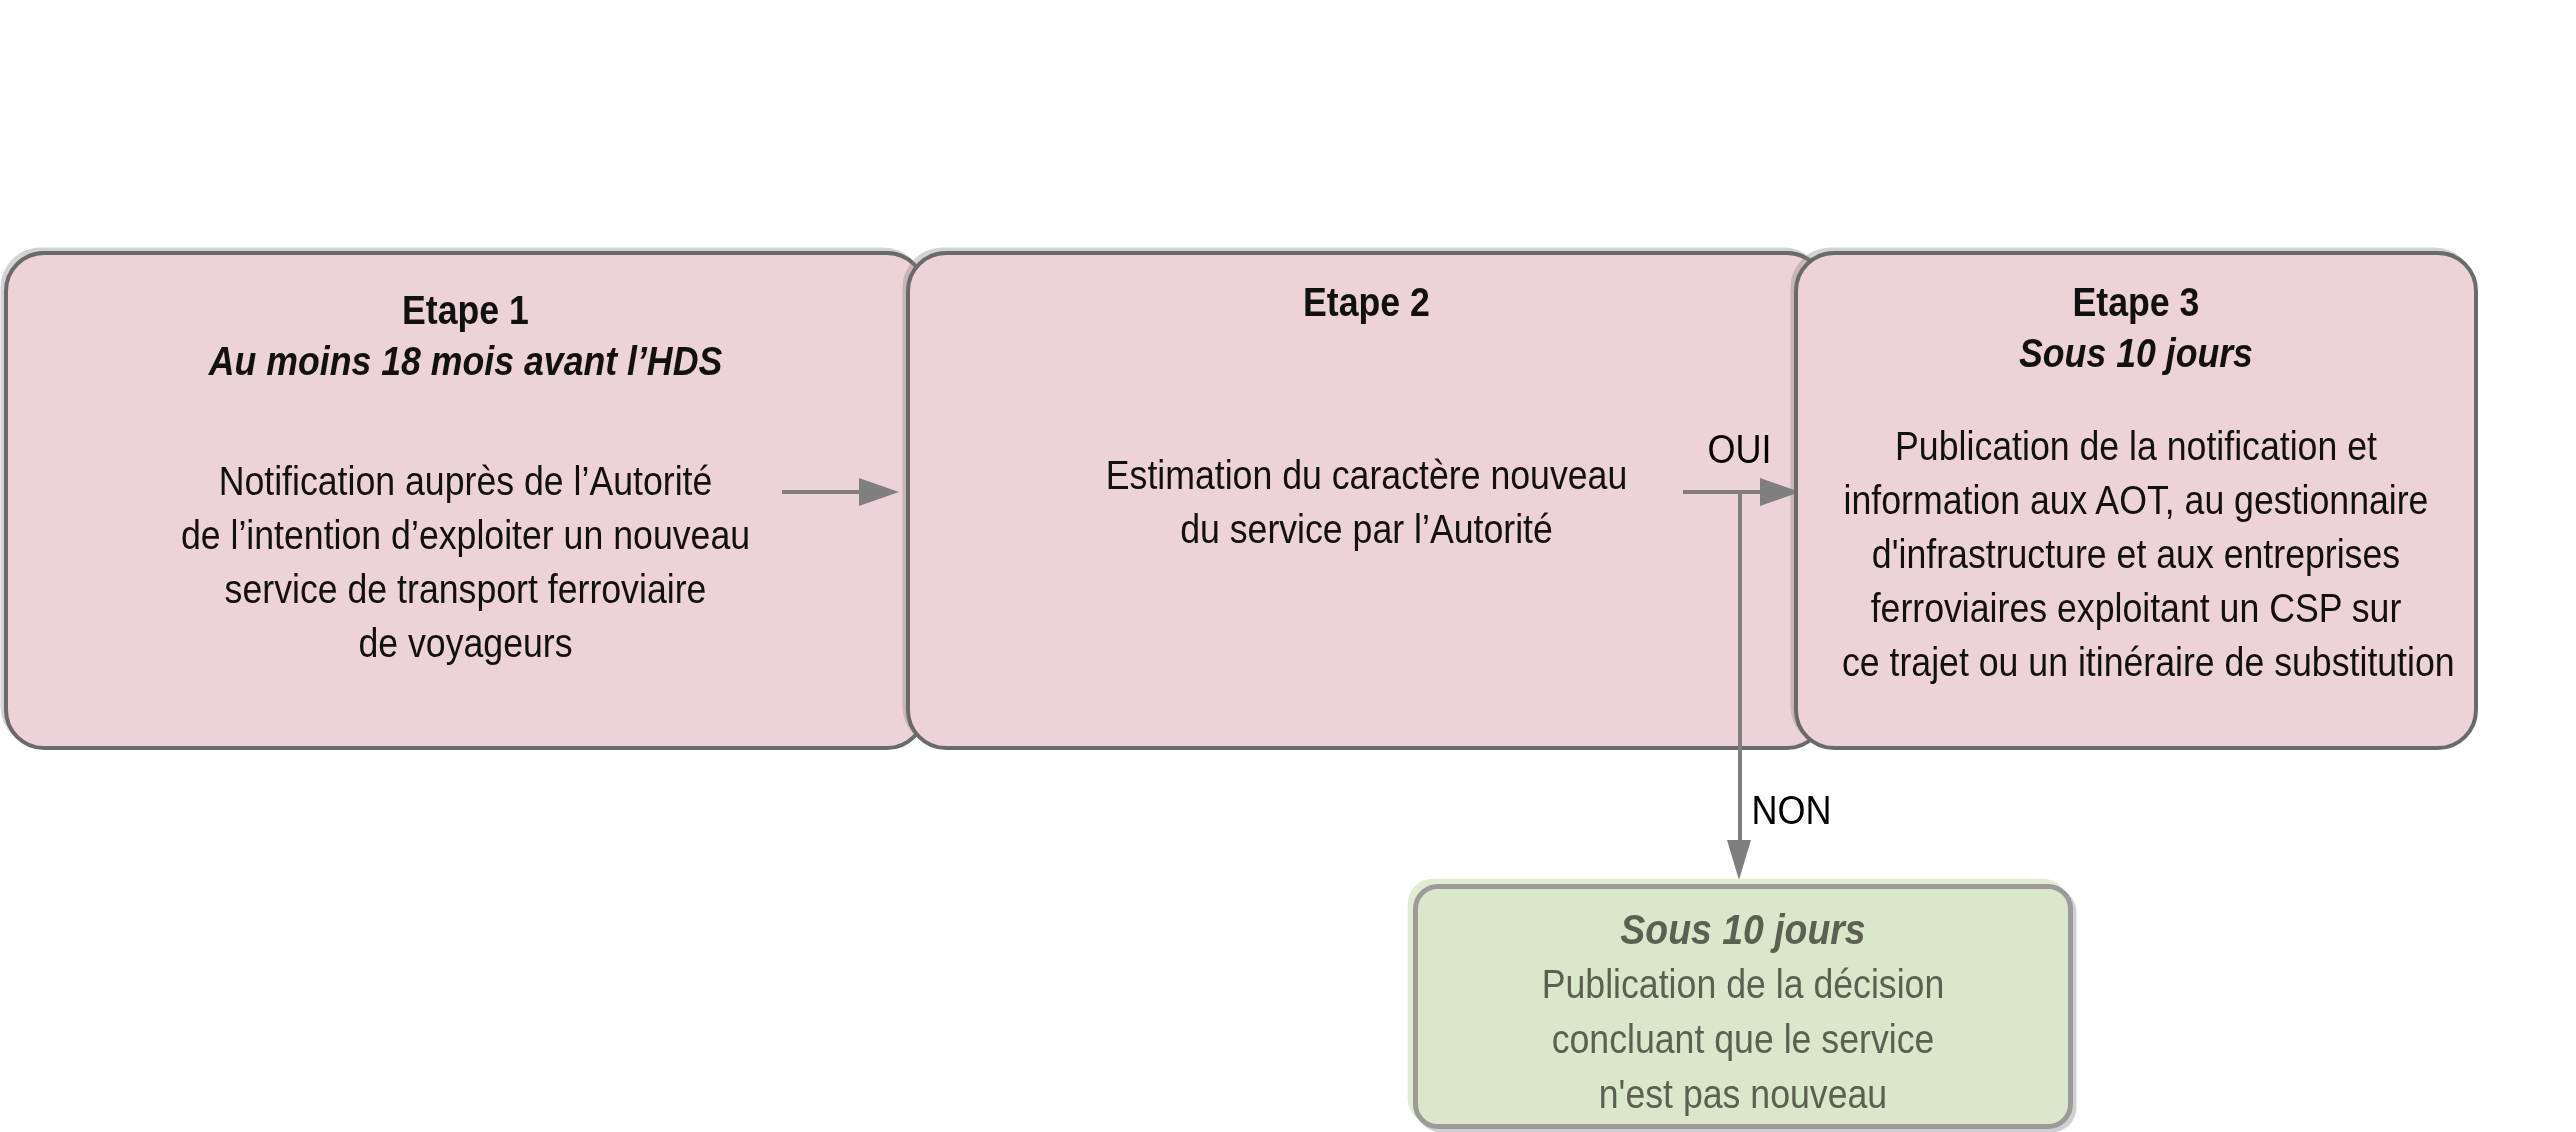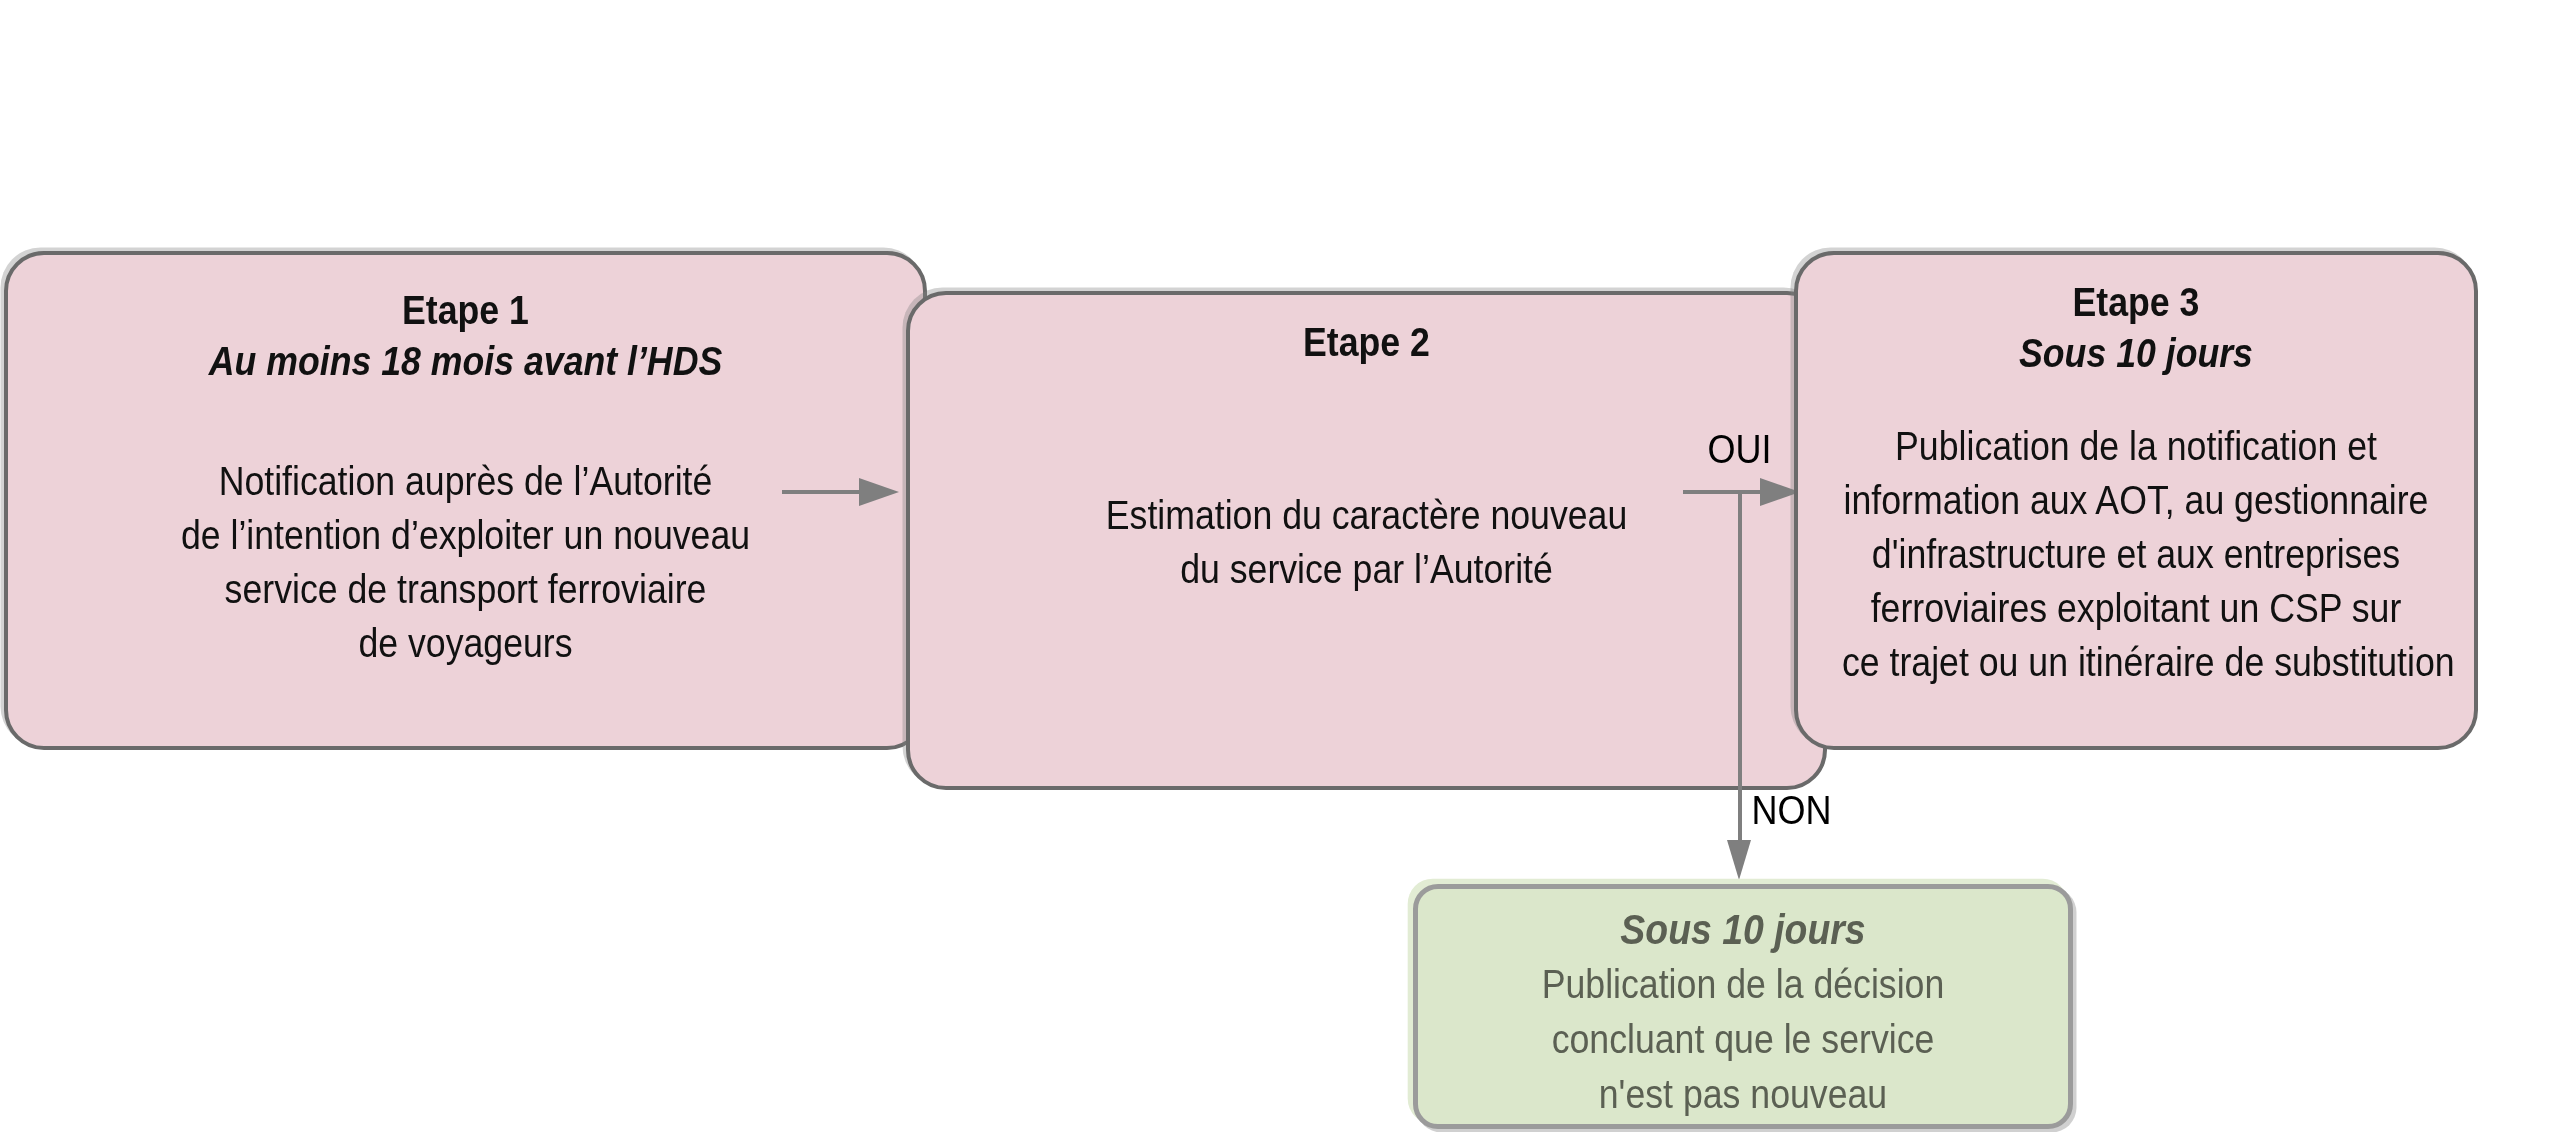--- a/index.html
+++ b/index.html
@@ -35,21 +35,21 @@
   }
   .tline{height:51px;line-height:51px;font-size:41px;font-weight:bold;
          white-space:nowrap;transform:scaleX(0.87);transform-origin:50% 50%;}
   .subtitle{font-style:italic;}
   .bline{height:54px;line-height:54px;font-size:41px;
          white-space:nowrap;transform:scaleX(0.87);transform-origin:50% 50%;}
   .decision .tline{height:55px;line-height:55px;font-size:43px;font-style:italic;color:var(--decision-text);}
   .decision .bline{height:55px;line-height:55px;font-size:41px;color:var(--decision-text);}
   #step1,#step2,#step3{top:251px;height:499px;}
   #step1{left:4.4px;width:923px;padding-top:30px;}
-  #step2{left:906px;width:921px;padding-top:22px;margin-top:40px;}
+  #step2{left:906px;width:921px;padding-top:22px;}
   #step3{left:1794px;width:684px;padding-top:22px;}
   #decision{left:1413px;top:884px;width:660px;height:245px;padding-top:13.2px;}
   .spacer1{height:67px;}  
   .spacer2{height:120px;} 
   .spacer3{height:40px;}  
   .shaft-h{position:absolute;height:4.4px;background:var(--arrow);}
   .shaft-v{position:absolute;width:4.4px;background:var(--arrow);}
   .head-right{position:absolute;width:0;height:0;
     border-top:14px solid transparent;border-bottom:14px solid transparent;
     border-left:40px solid var(--arrow);}

